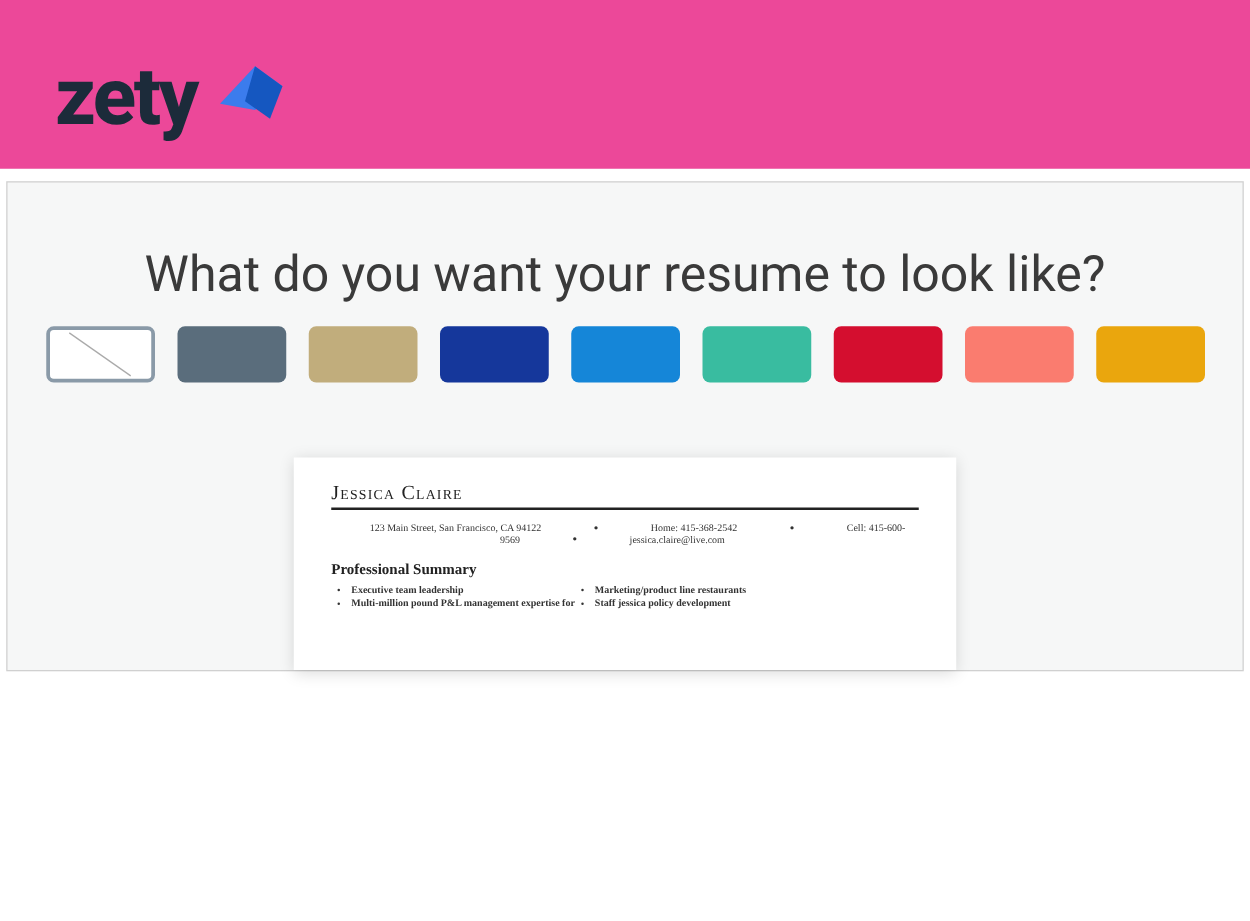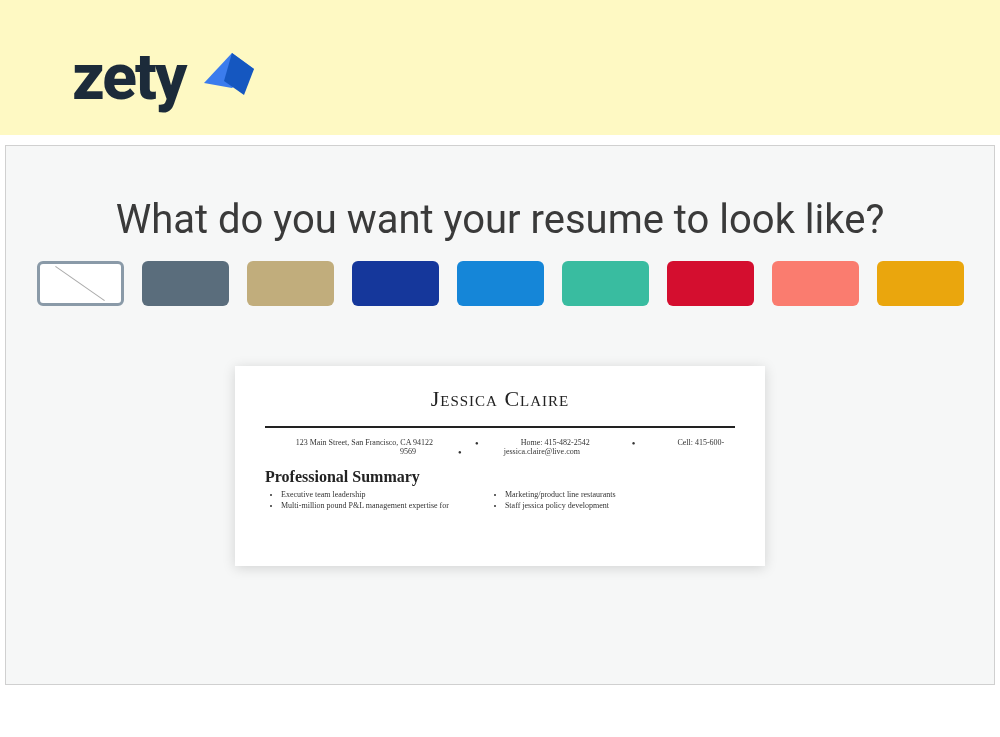--- a/index.html
+++ b/index.html
@@ -8,22 +8,22 @@
       box-sizing: border-box;
     }
     body {
       font-family: -apple-system, BlinkMacSystemFont, 'Segoe UI', Roboto, 'Helvetica Neue', Arial, sans-serif;
       background: #ffffff;
       width: 1000px;
       height: 737px;
       overflow: hidden;
     }
     .header {
-      padding: 40px 0 20px 72px;
-      background: #fef9c3;
+      padding: 40px 0 20px 44px;
+      background: #ec4899;
     }
     .logo {
       display: flex;
       align-items: center;
       gap: 8px;
     }
     .logo-text {
       font-size: 64px;
       font-weight: 800;
       color: #1c2b3a;
@@ -32,21 +32,21 @@
     .logo-icon {
       width: 70px;
       height: 70px;
       position: relative;
     }
     .main-panel {
       margin: 10px 5px 0 5px;
       border: 1px solid #d0d0d0;
       background: #f6f7f7;
       padding: 50px 20px 0 20px;
-      height: 540px;
+      height: 392px;
       display: flex;
       flex-direction: column;
       align-items: center;
     }
     .heading {
       font-size: 40px;
       font-weight: 400;
       color: #3a3a3a;
       text-align: center;
       margin-bottom: 18px;
@@ -89,61 +89,61 @@
     .template-preview {
       width: 530px;
       background: #ffffff;
       box-shadow: 0 2px 12px rgba(0,0,0,0.15);
       padding: 20px 30px 0 30px;
       overflow: hidden;
       height: 200px;
     }
     .template-name {
       font-family: Georgia, 'Times New Roman', serif;
-      font-size: 22px;
+      font-size: 16px;
       font-weight: 400;
-      text-align: center;
+      text-align: left;
       color: #222222;
       letter-spacing: 1px;
       text-transform: none;
       font-variant: small-caps;
-      margin-bottom: 14px;
+      margin-bottom: 2px;
     }
     .template-hr {
       border: none;
       border-top: 2px solid #222222;
       margin-bottom: 10px;
     }
     .template-contact {
       font-family: Georgia, serif;
       font-size: 8px;
       color: #333333;
       text-align: center;
       margin-bottom: 12px;
     }
     .template-contact span {
       margin: 0 20px;
     }
     .template-section-title {
       font-family: Georgia, serif;
-      font-size: 16px;
+      font-size: 12px;
       font-weight: bold;
       color: #222222;
       margin-bottom: 4px;
     }
     .template-text {
       font-family: Georgia, serif;
       font-size: 8px;
       color: #333333;
       line-height: 1.4;
       margin-bottom: 10px;
     }
     .template-skills {
       display: flex;
-      gap: 40px;
+      font-weight: bold;
     }
     .template-skills ul {
       list-style: disc;
       padding-left: 16px;
       font-family: Georgia, serif;
       font-size: 8px;
       color: #333333;
     }
     .template-skills li {
       margin-bottom: 2px;
@@ -182,21 +182,21 @@
     <div class="color-swatch" style="background:#fa7c6f"></div>
     <div class="color-swatch" style="background:#eaa60d"></div>
   </div>
 
   <div class="template-preview">
     <div class="template-name">Jessica Claire</div>
     <hr class="template-hr">
     <div class="template-contact">
       <span>123 Main Street, San Francisco, CA 94122</span>
       <span class="contact-bullet">●</span>
-      <span>Home: 415-482-2542</span>
+      <span>Home: 415-368-2542</span>
       <span class="contact-bullet">●</span>
       <span>Cell: 415-600-9569</span>
       <span class="contact-bullet">●</span>
       <span>jessica.claire@live.com</span>
     </div>
     <div class="template-section-title">Professional Summary</div>
     <div class="template-skills">
       <ul>
         <li>Executive team leadership</li>
         <li>Multi-million pound P&amp;L management expertise for</li>

